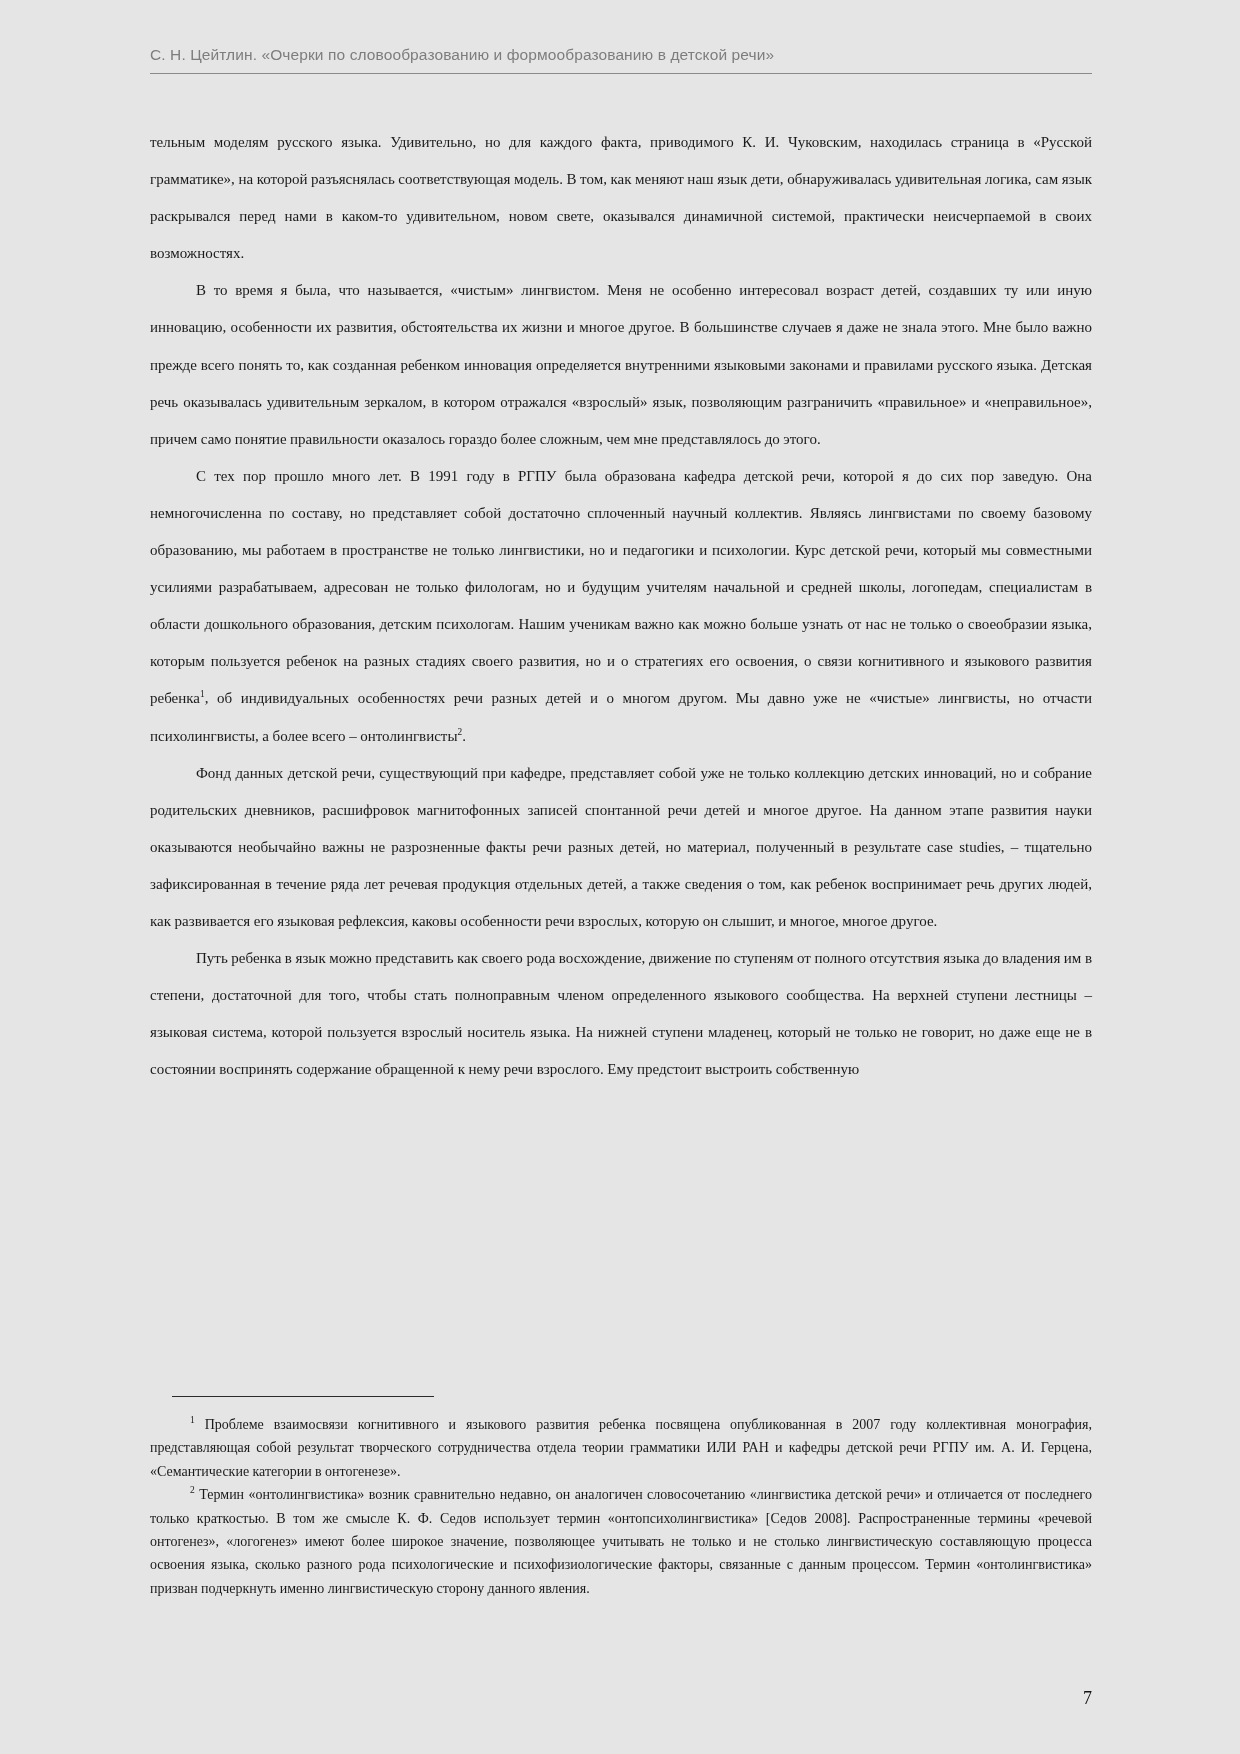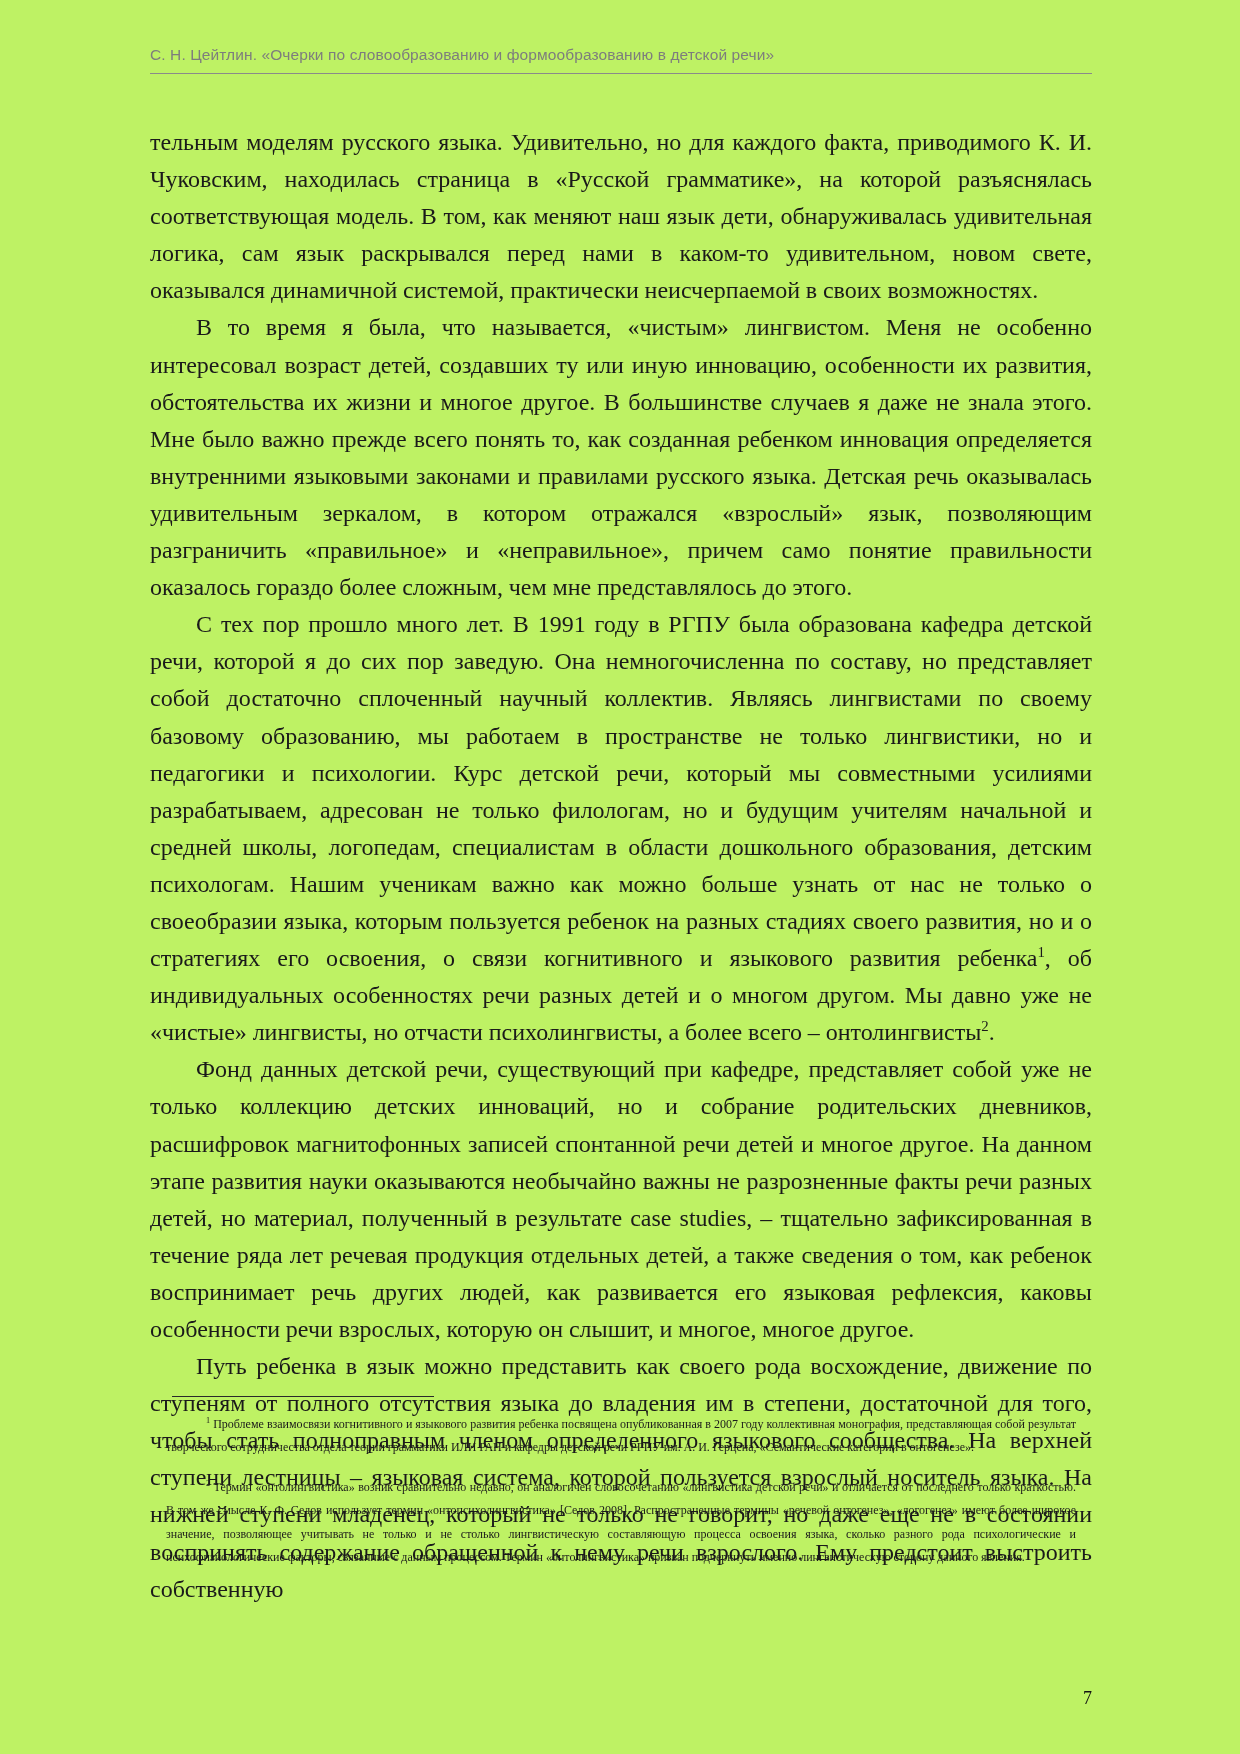--- a/index.html
+++ b/index.html
@@ -10,21 +10,21 @@
   }
   body {
     font-family: "Liberation Serif", "DejaVu Serif", serif;
     color: #1a1a1a;
   }
   .page {
     position: relative;
     width: 1240px;
     height: 1754px;
     margin: 0 auto;
-    background: #bef264;
+    background: #e5e5e5;
     box-sizing: border-box;
     overflow: hidden;
   }
 
   
   .runhead {
     position: absolute;
     left: 150px;
     top: 46px;
     width: 942px;
@@ -45,21 +45,21 @@
   }
 
   
   .body-col {
     position: absolute;
     left: 150px;
     top: 124px;
     width: 942px;
   }
   .para {
-    font-size: 24px;
+    font-size: 15px;
     line-height: 37.1px;
     text-align: justify;
     text-justify: inter-word;
     text-indent: 46px;
     margin: 0;
     hyphens: manual;
     word-spacing: -0.2px;
   }
   .para.noindent {
     text-indent: 0;
@@ -77,26 +77,26 @@
     top: 1396px;
     width: 942px;
   }
   .fn-rule {
     border-top: 1.4px solid #2a2a2a;
     width: 262px;
     height: 0;
     margin: 0 0 16px 22px;
   }
   .fn {
-    font-size: 12px;
+    font-size: 14px;
     line-height: 23.4px;
     text-align: justify;
     text-justify: inter-word;
     text-indent: 40px;
-    margin: 16px;
+    margin: 0;
     word-spacing: -0.1px;
   }
   .fn sup {
     font-size: 0.68em;
     vertical-align: super;
     line-height: 0;
   }
 
   
   .folio {

